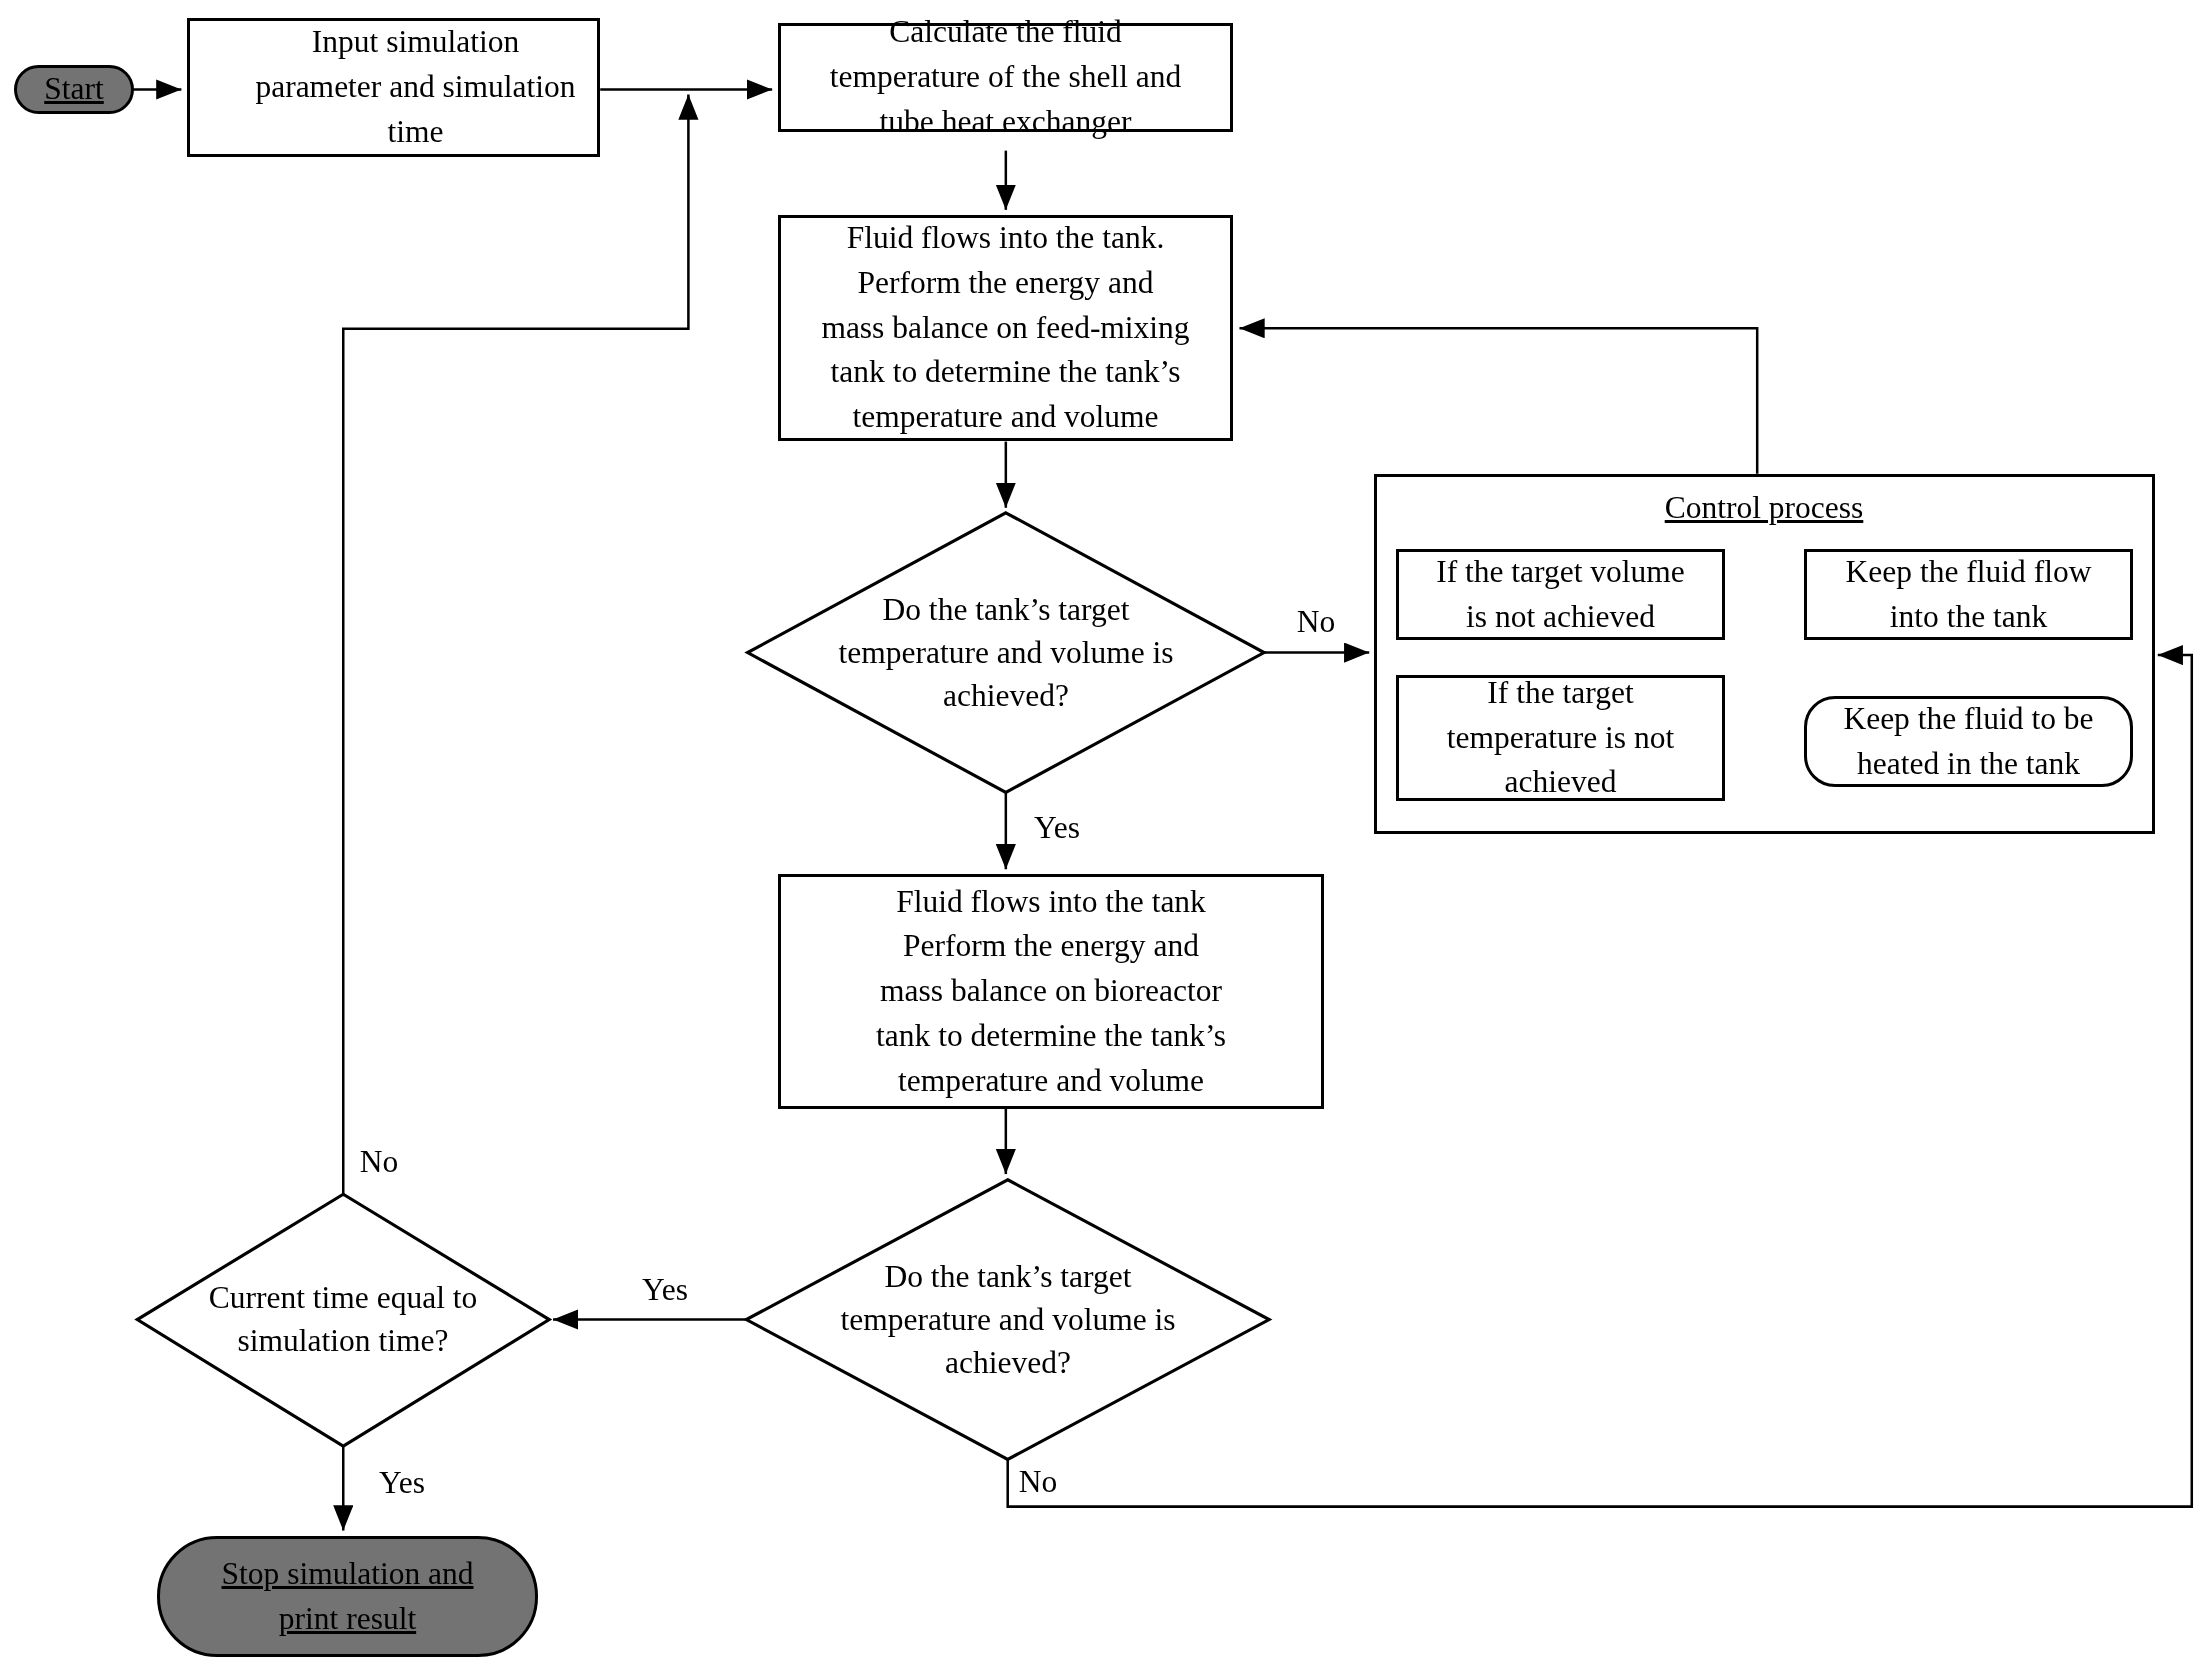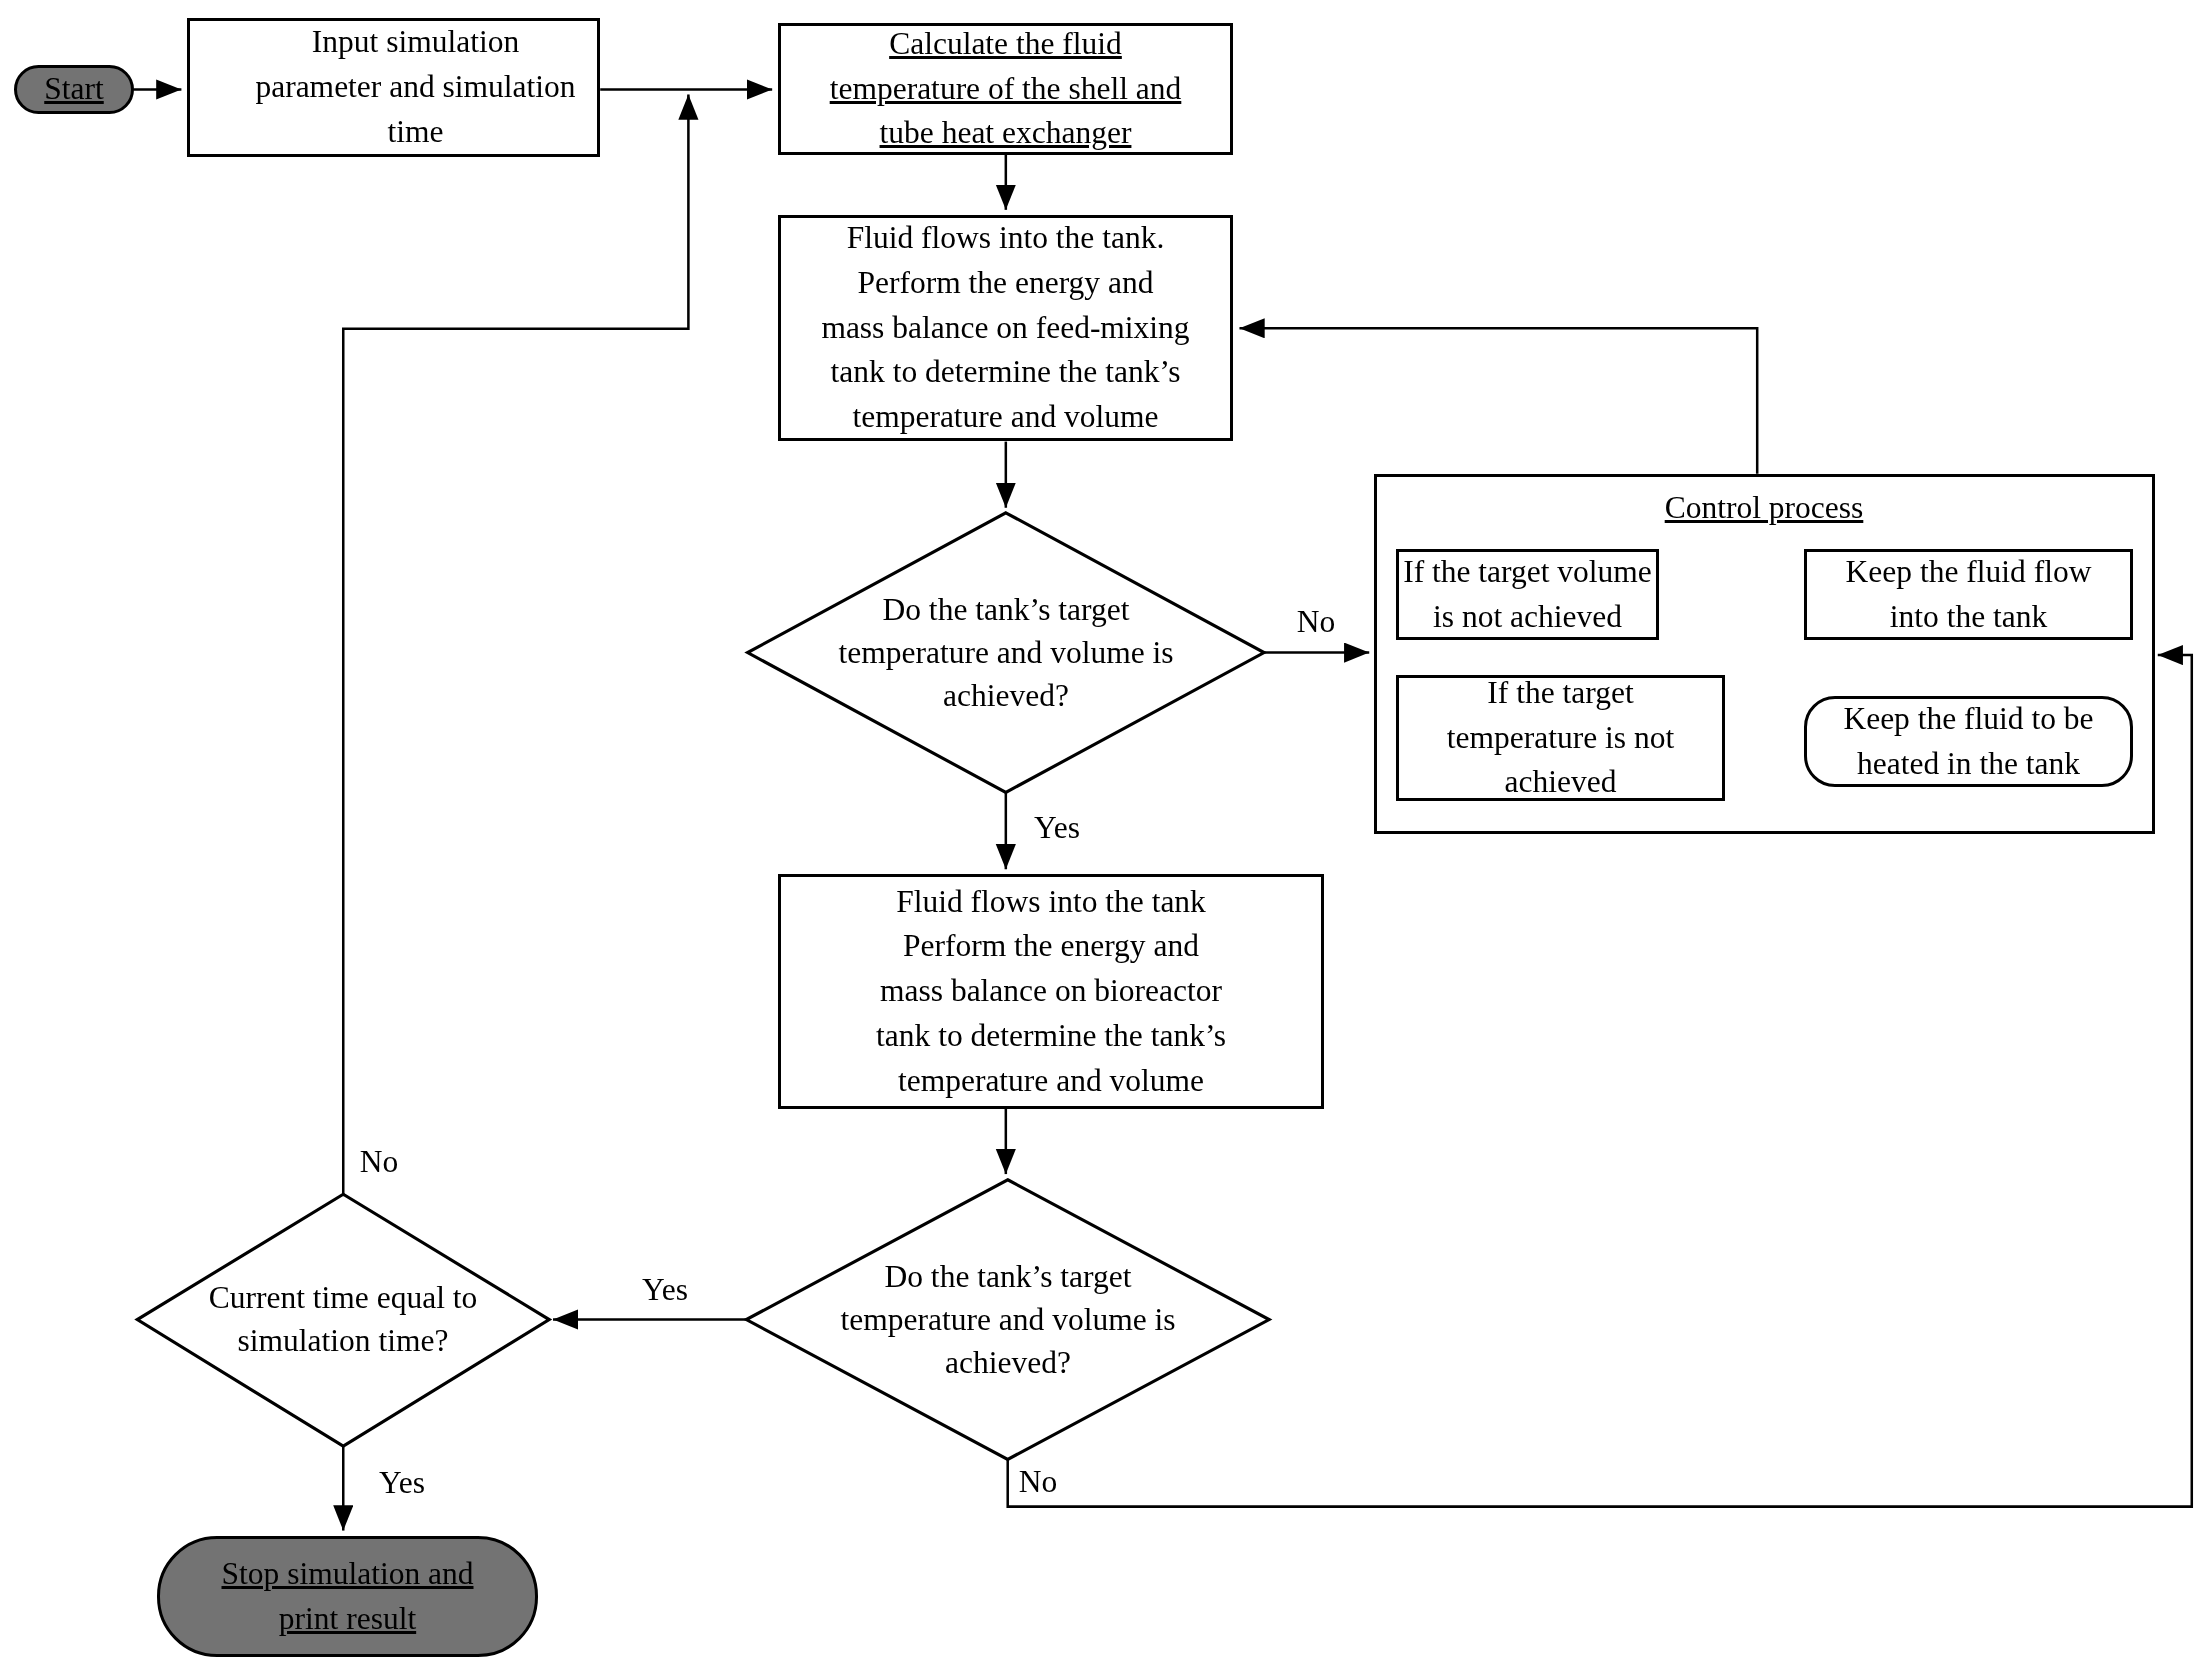--- a/index.html
+++ b/index.html
@@ -117,40 +117,40 @@
   <polygon points="1600,1873 2015,2095 1600,2317 1185,2095" fill="#ffffff" stroke="#000000" stroke-width="5"></polygon>
   <polygon points="545,1896 872,2095 545,2296 218,2095" fill="#ffffff" stroke="#000000" stroke-width="5"></polygon>
 </svg>
 
 <div class="node oval" style="left:14px; top:65px; width:120px; height:49px; border-radius:24.6px;">Start</div>
 
 <div class="node rect" style="left:187px; top:18px; width:413px; height:139px;padding-left:44px;">Input simulation
 parameter and simulation
 time</div>
 
-<div class="node rect" style="left:778px; top:23px; width:455px; height:132px;text-decoration:underline;">Calculate the fluid
+<div class="node rect" style="left:778px; top:23px; width:455px; height:109px;">Calculate the fluid
 temperature of the shell and
 tube heat exchanger</div>
 
 <div class="node rect" style="left:778px; top:215px; width:455px; height:226px;">Fluid flows into the tank.
 Perform the energy and
 mass balance on feed-mixing
 tank to determine the tank’s
 temperature and volume</div>
 
 <div class="node rect" style="left:778px; top:874px; width:546px; height:235px;">Fluid flows into the tank
 Perform the energy and
 mass balance on bioreactor
 tank to determine the tank’s
 temperature and volume</div>
 
 <div class="panel" style="left:1374px; top:474px; width:781px; height:360px;"></div>
 <div class="panel-title" style="left:1764px; top:490px;">Control process</div>
 
-<div class="node rect" style="left:1396px; top:549px; width:263px; height:91px; z-index:2;">If the target volume
+<div class="node rect" style="left:1396px; top:549px; width:329px; height:91px; z-index:2;">If the target volume
 is not achieved</div>
 
 <div class="node rect" style="left:1804px; top:549px; width:329px; height:91px; z-index:2;">Keep the fluid flow
 into the tank</div>
 
 <div class="node rect" style="left:1396px; top:675px; width:329px; height:126px; z-index:2;">If the target
 temperature is not
 achieved</div>
 
 <div class="node rect" style="left:1804px; top:696px; width:329px; height:91px; z-index:2;border-radius:31px;">Keep the fluid to be

